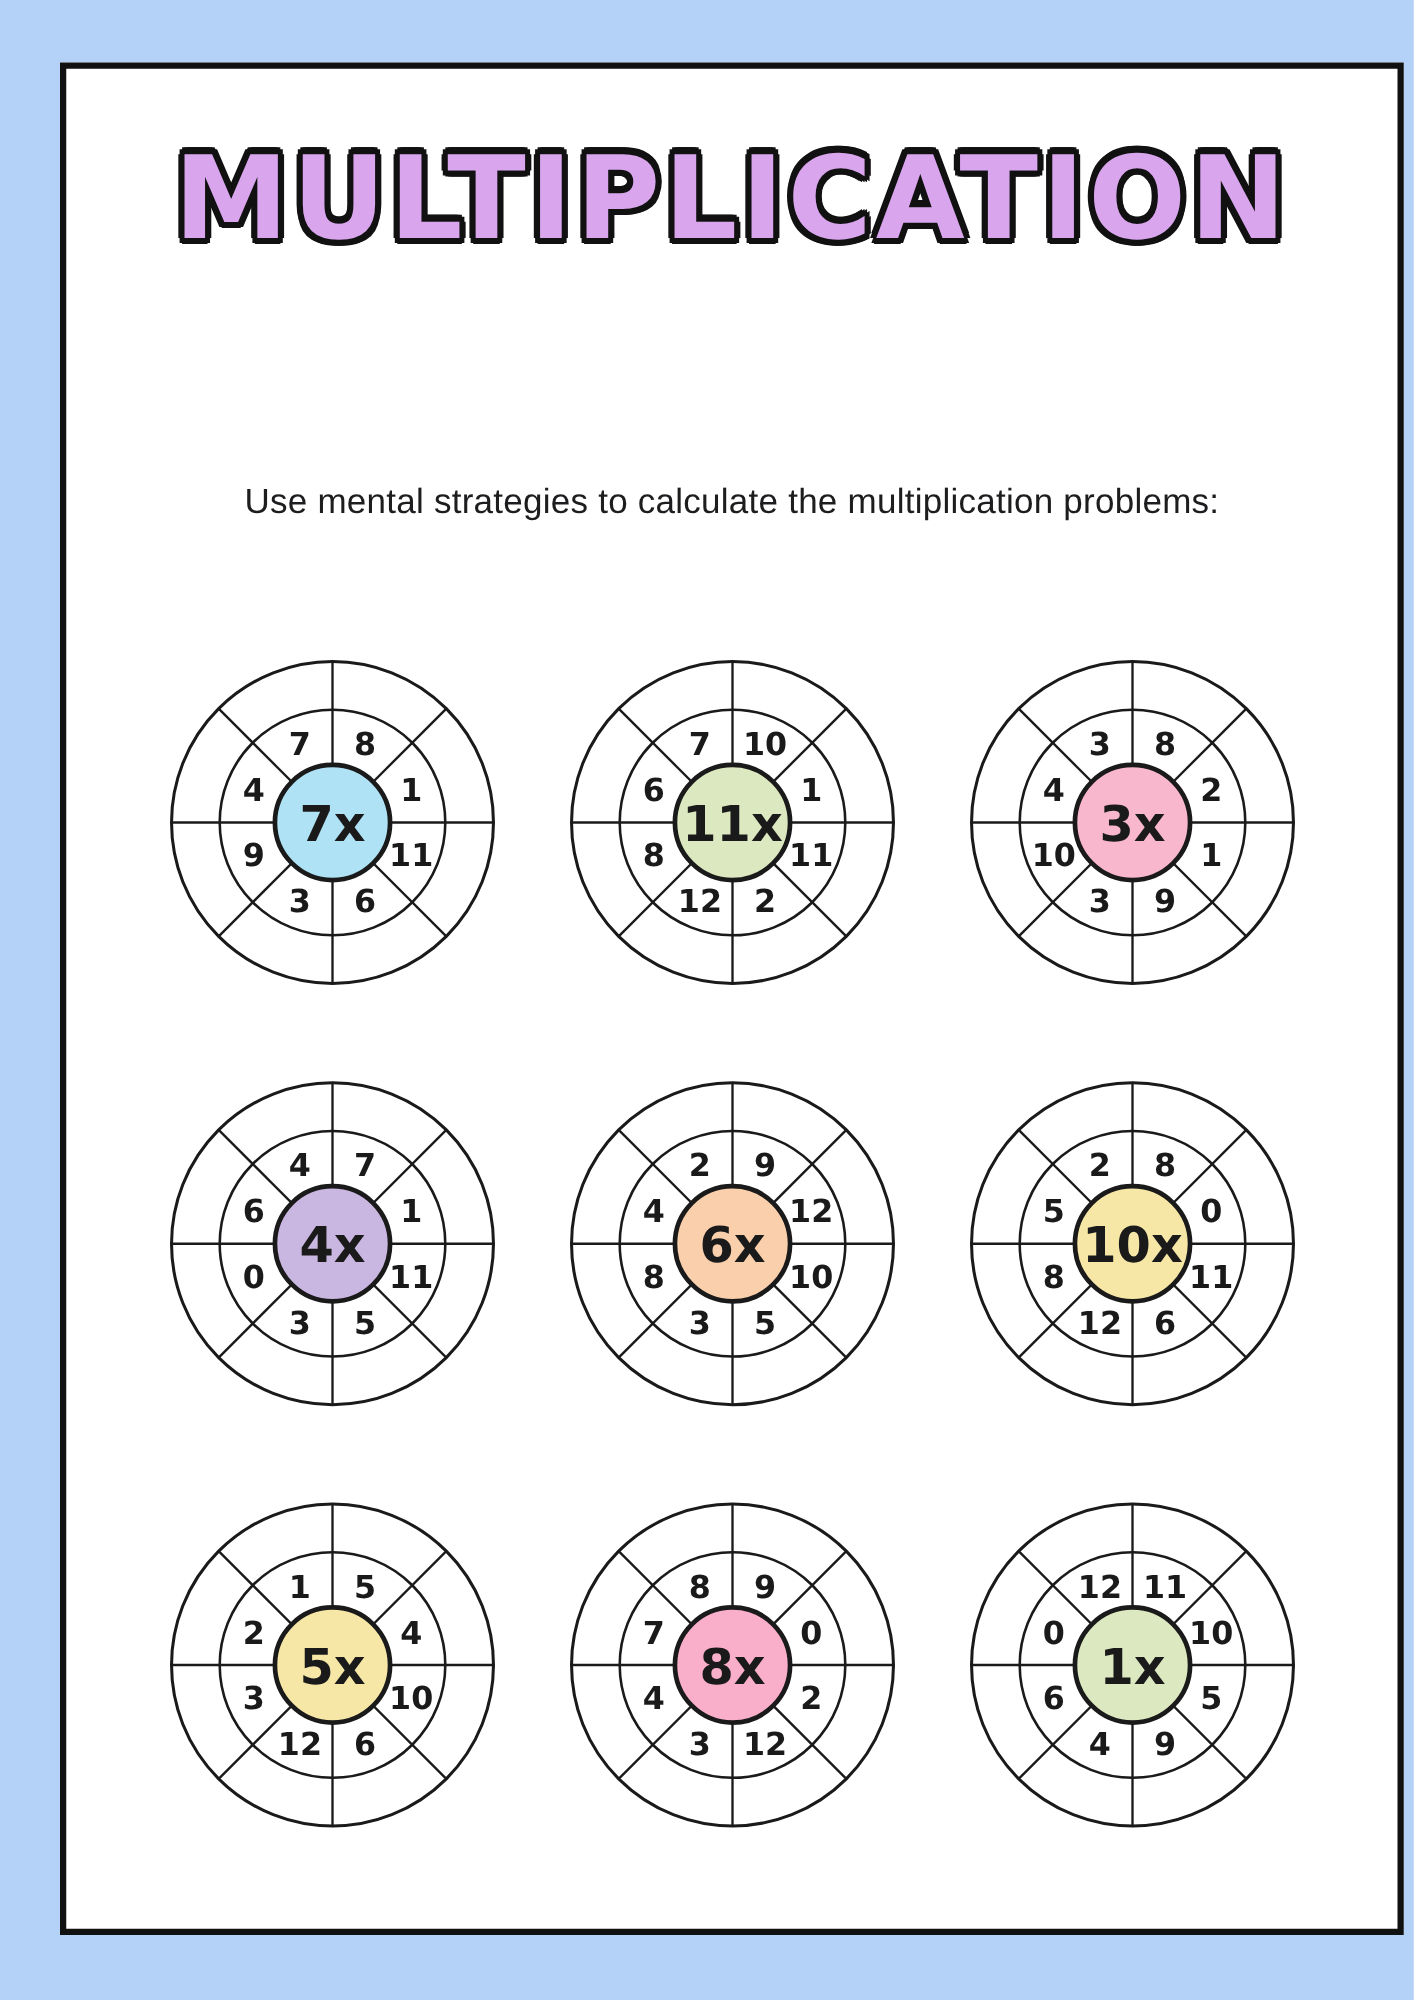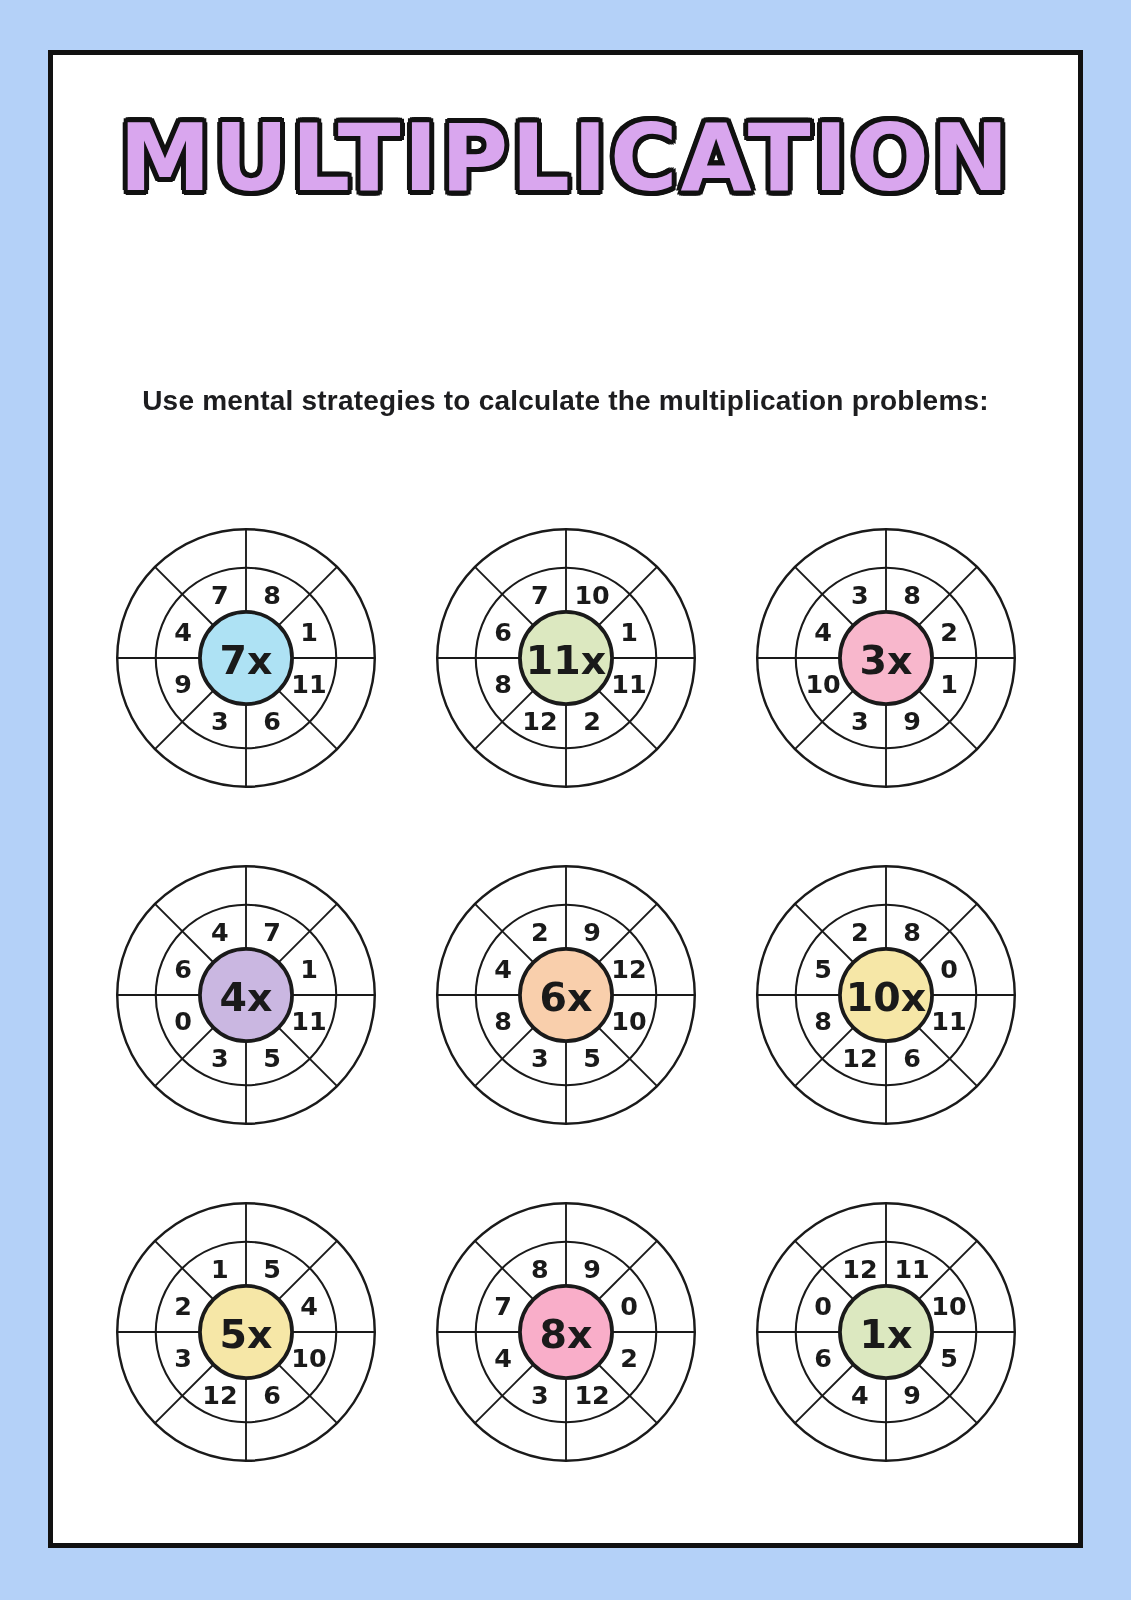--- a/index.html
+++ b/index.html
@@ -8,39 +8,40 @@
     background:#b4d1f8;
     font-family:"Liberation Sans",sans-serif;
     position:relative;
     overflow:hidden;
   }
   .page{
     position:absolute;left:48px;top:50px;
     width:1025px;height:1488px;
     background:#ffffff;
     border:5px solid #111111;
+    padding-left:40px;
   }
   .title-line{
     position:absolute;left:0;width:100%;
     text-align:center;
     font-family:"DejaVu Sans",sans-serif;
     font-weight:bold;
     line-height:1;
     letter-spacing:3px;
     text-shadow:
       5px 0 #111,-5px 0 #111,0 5px #111,0 -5px #111,
       4px 4px #111,-4px 4px #111,4px -4px #111,-4px -4px #111,
       2px 5px #111,-2px 5px #111,2px -5px #111,-2px -5px #111;
   }
   .title-1{top:58px;font-size:92px;color:#d9a6ee;}
   .title-2{top:172px;font-size:94px;color:#f9c172;}
   .instruction{
     position:absolute;top:330px;left:0;width:100%;
     text-align:center;
-    font-size:28px;font-weight:bold;
+    font-size:28px;font-weight:normal;
     color:#1d1d1f;
     letter-spacing:0.2px;
   }
   .wheel-grid{
     position:absolute;top:462px;left:0;right:0;
     display:grid;
     grid-template-columns:repeat(3,282px);
     justify-content:center;
     column-gap:38px;
     row-gap:55px;

